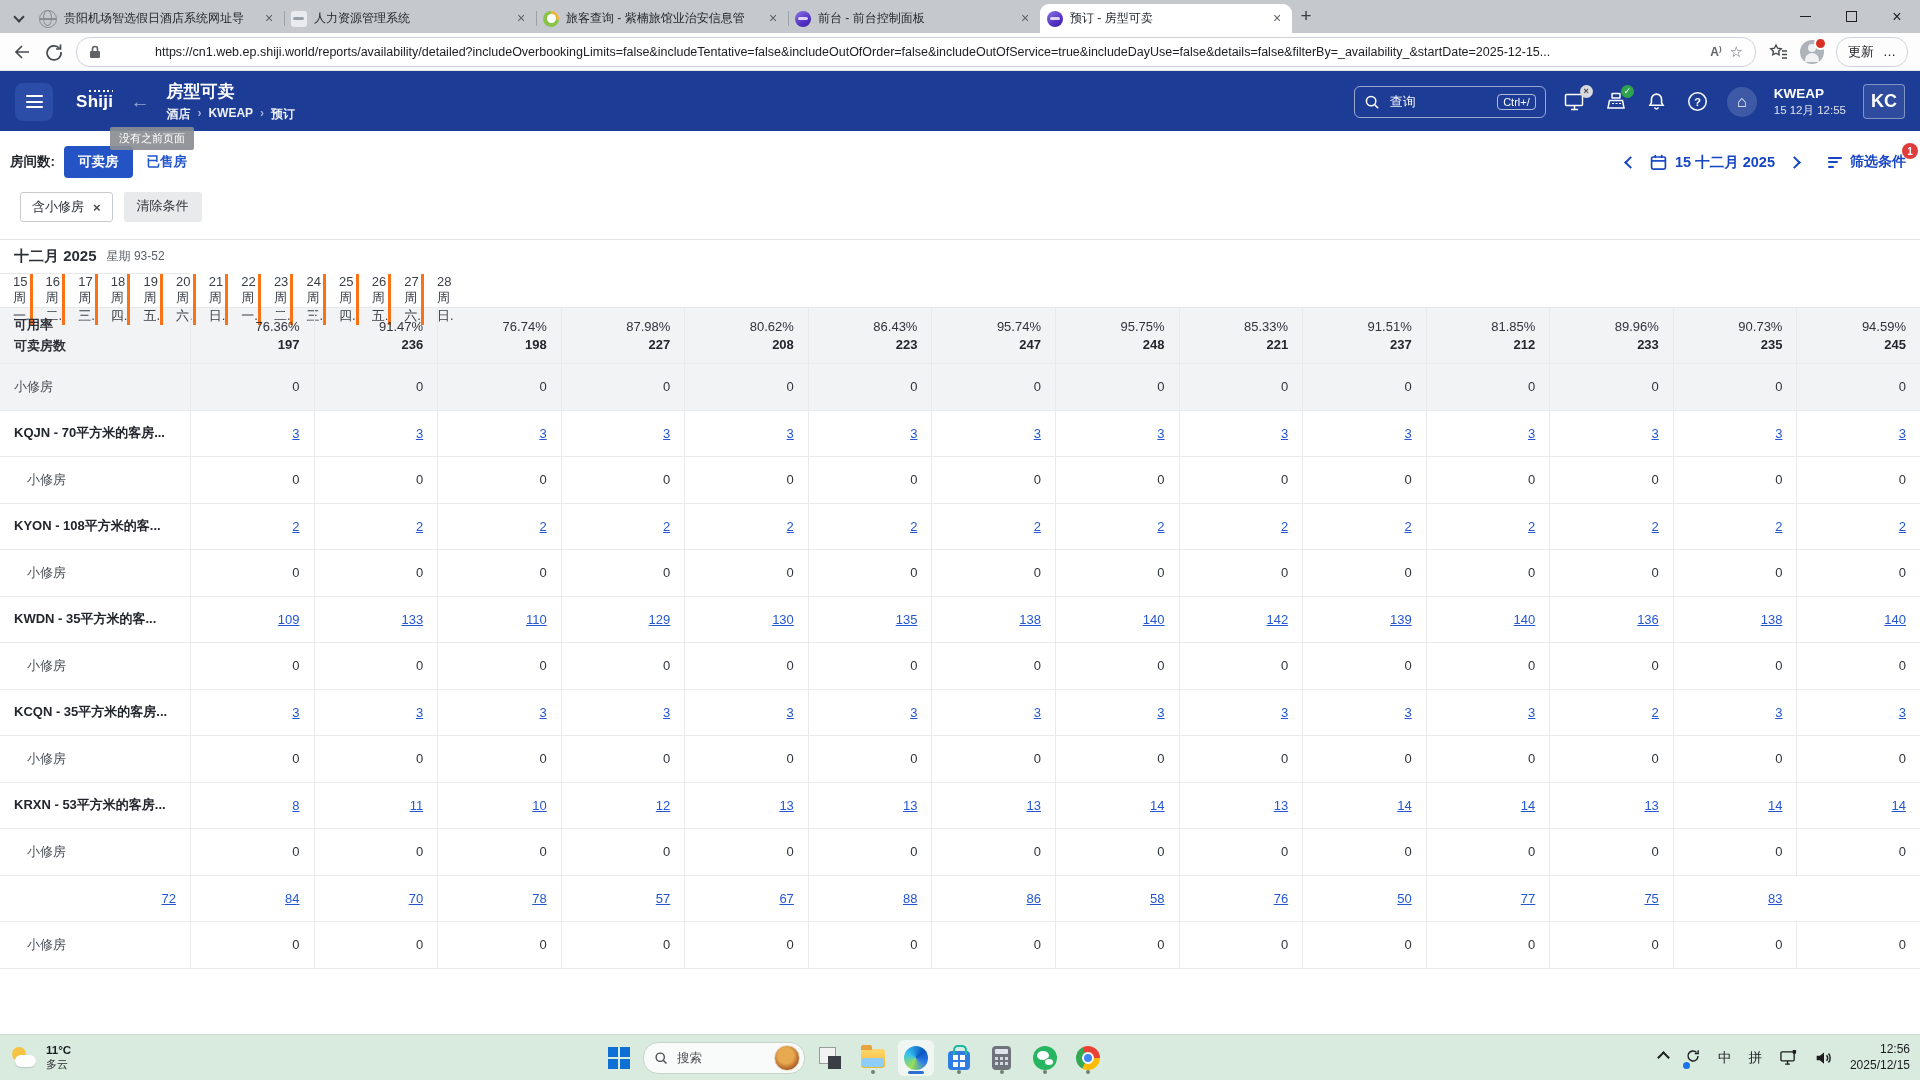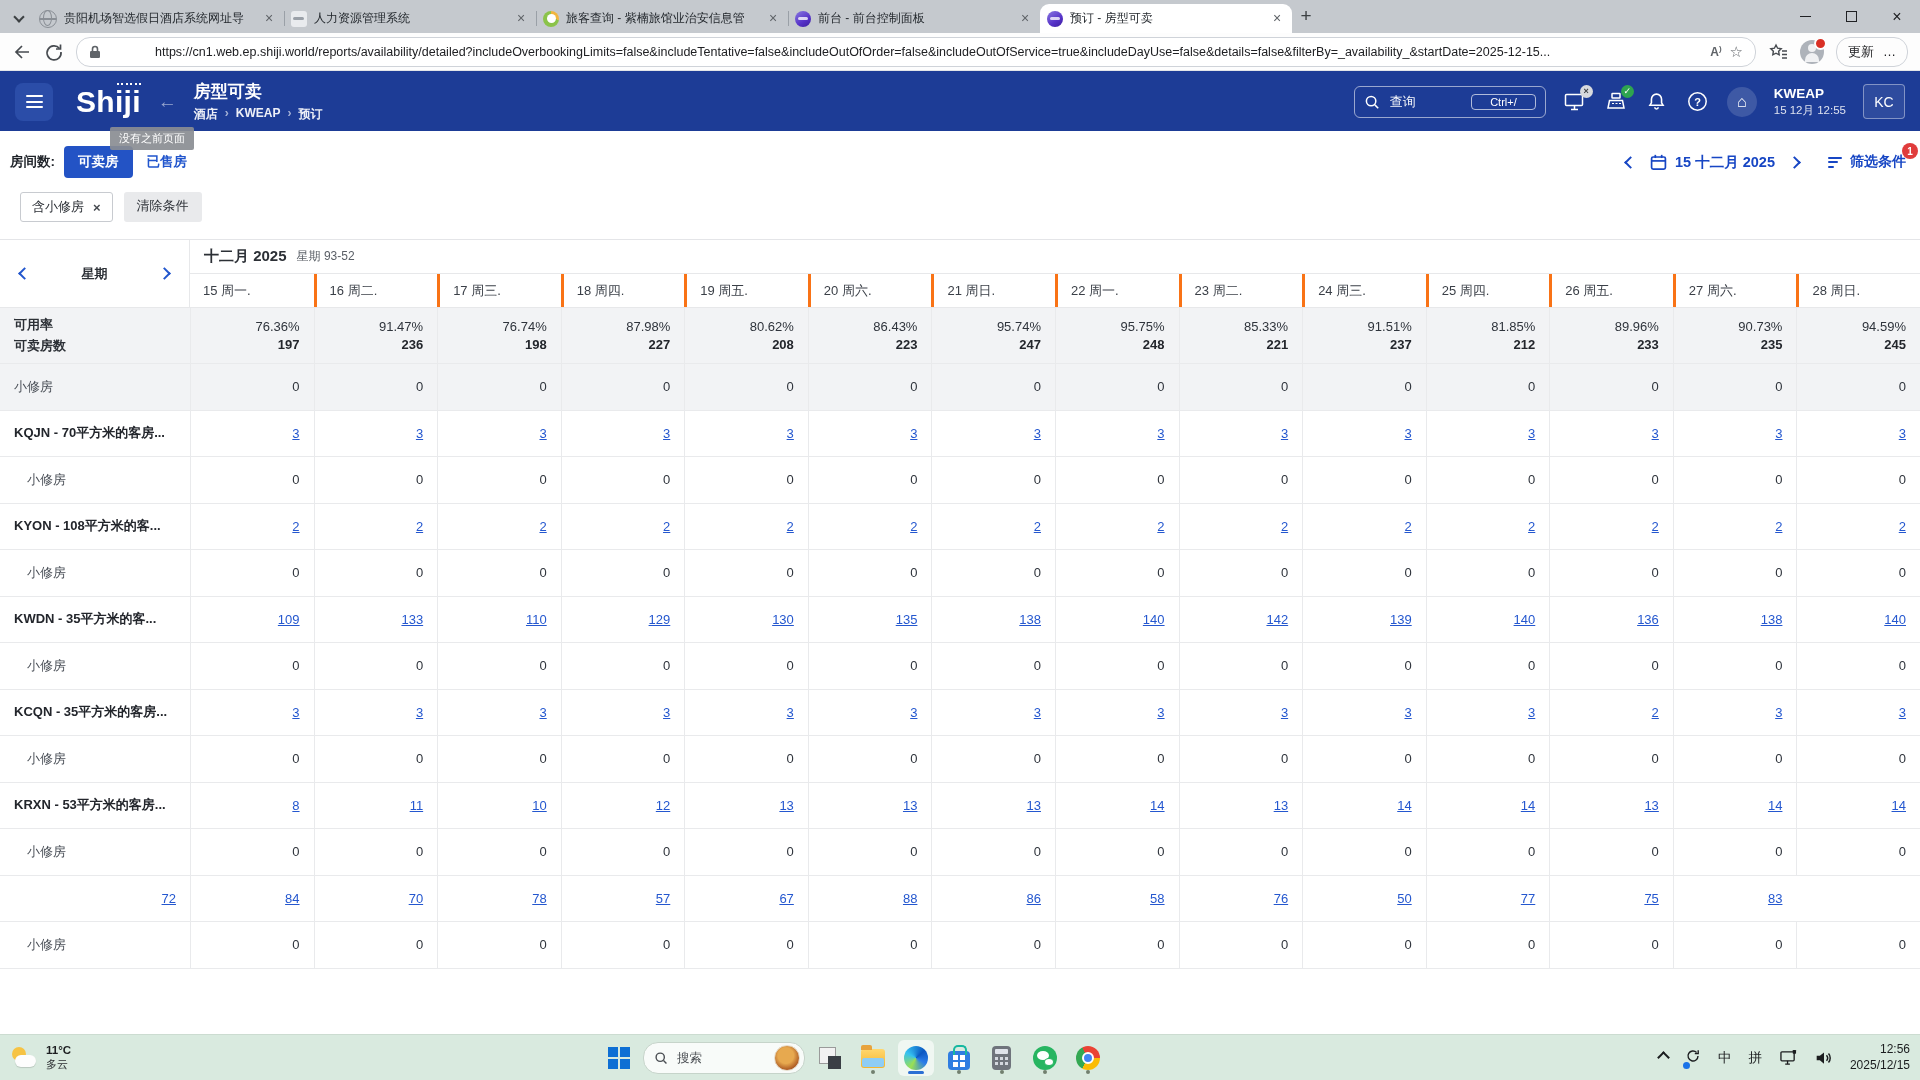--- a/index.html
+++ b/index.html
@@ -44,42 +44,42 @@
   .avatar{width:24px;height:24px;border-radius:50%;background:#aeb3ba;position:relative;flex:none;}
   .avatar::before{content:"";position:absolute;left:8px;top:4px;width:8px;height:8px;border-radius:50%;background:#f0f1f3;}
   .avatar::after{content:"";position:absolute;left:5px;top:13px;width:14px;height:9px;border-radius:7px 7px 0 0;background:#f0f1f3;}
   .reddot{position:absolute;right:-3px;top:-3px;width:9px;height:9px;border-radius:50%;background:#d93025;border:2px solid #fdfdfd;}
   .updatepill{height:28px;border:1px solid #cfd3d9;border-radius:14px;display:flex;align-items:center;gap:9px;padding:0 11px;font-size:13px;color:#202124;}
 
   
   .appheader{height:61px;background:#1d3c96;display:flex;align-items:center;padding:0 15px;gap:15px;color:#fff;}
   .hamb{width:38px;height:38px;border-radius:8px;background:#2b4da8;display:flex;flex-direction:column;align-items:center;justify-content:center;gap:3.5px;}
   .hamb span{width:17px;height:2px;background:#fff;border-radius:1px;}
-  .logo{font-size:30px;font-weight:bold;letter-spacing:.3px;position:relative;margin-left:8px;}
+  .logo{font-size:17px;font-weight:bold;letter-spacing:.3px;position:relative;margin-left:8px;}
   .logo::before{content:"";position:absolute;top:-2px;right:0;width:24px;height:2px;
     background:repeating-linear-gradient(90deg,#fff 0 2px,transparent 2px 4.5px);}
   .backarrow{font-size:19px;color:rgba(255,255,255,.55);margin:0 2px;}
   .titleblock{display:flex;flex-direction:column;gap:3px;}
   .apptitle{font-size:17px;font-weight:bold;}
   .breadcrumb{display:flex;gap:7px;font-size:12px;font-weight:600;color:rgba(255,255,255,.92);}
   .bc-sep{color:rgba(255,255,255,.6);}
   .hright{margin-left:auto;display:flex;align-items:center;gap:17px;}
   .hsearch{width:172px;height:30px;border:1px solid rgba(255,255,255,.55);border-radius:6px;display:flex;align-items:center;gap:8px;padding:0 9px;}
   .hsearch input{flex:1;min-width:0;background:transparent;border:none;outline:none;color:#fff;font-size:13px;font-family:inherit;}
   .hsearch input::placeholder{color:rgba(255,255,255,.95);}
-  .kbd{border:1px solid rgba(255,255,255,.65);border-radius:4px;font-size:11px;padding:1px 18px;white-space:nowrap;}
+  .kbd{border:1px solid rgba(255,255,255,.65);border-radius:4px;font-size:11px;padding:1px 5px;white-space:nowrap;}
   .hicon{position:relative;width:24px;height:24px;}
   .hbadge{position:absolute;top:-5px;right:-6px;width:13px;height:13px;border-radius:50%;font-size:9px;font-weight:bold;}
   .hbadge.gray{background:#d8dade;color:#3c4043;}
   .hbadge.green{background:#2ea44f;color:#fff;}
   .homebtn{width:30px;height:30px;border-radius:50%;background:rgba(255,255,255,.15);font-size:16px;}
   .propblock{line-height:1.25;}
   .propname{font-weight:bold;font-size:13.5px;}
   .propdt{font-size:11.5px;color:rgba(255,255,255,.85);}
-  .kcbox{width:40px;height:33px;border:1px solid rgba(255,255,255,.4);background:rgba(255,255,255,.08);border-radius:4px;font-weight:normal;font-size:14px;}
+  .kcbox{width:40px;height:33px;border:1px solid rgba(255,255,255,.4);background:rgba(255,255,255,.08);border-radius:4px;font-weight:bold;font-size:18px;}
   .tooltip{position:absolute;left:110px;top:127px;background:rgba(138,141,147,.92);color:#fff;font-size:11px;padding:4px 9px;border-radius:2px;z-index:40;}
 
   
   .content{position:absolute;top:131px;left:0;right:0;bottom:45px;background:#fff;}
   .frow{position:absolute;top:12px;left:10px;right:14px;height:38px;display:flex;align-items:center;}
   .flabel{font-weight:bold;font-size:13.5px;color:#1f2329;}
   .toggle{display:flex;margin-left:9px;}
   .tbtn{padding:7px 14px;border-radius:4px;font-size:13.5px;font-weight:bold;color:#2256cd;cursor:pointer;}
   .tbtn.active{background:#2353c5;color:#fff;}
   .datenav{margin-left:auto;display:flex;align-items:center;gap:15px;color:#1746c4;}
@@ -345,25 +345,20 @@
     <div class="chips">
       <div class="chip">
         <span>含小修房</span>
         <span class="x">×</span>
       </div>
       <div class="clearbtn">清除条件</div>
     </div>
 
     <div class="avtable">
       <div class="thead">
-        <div class="weekcell">
-          <span class="chv l"></span>
-          <span class="weektxt">星期</span>
-          <span class="chv r"></span>
-        </div>
         <div>
           <div class="grouphdr">
             <span class="gmonth">十二月 2025</span>
             <span class="gweeks">星期 93-52</span>
           </div>
           <div class="dayrow">
               <div class="daycell">15 周一.</div>
               <div class="daycell">16 周二.</div>
               <div class="daycell">17 周三.</div>
               <div class="daycell">18 周四.</div>

